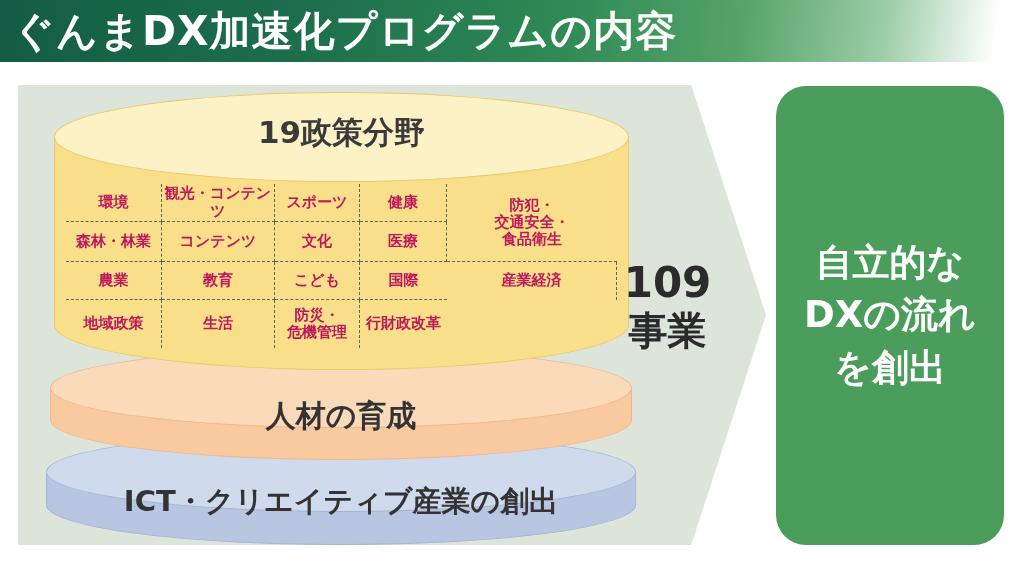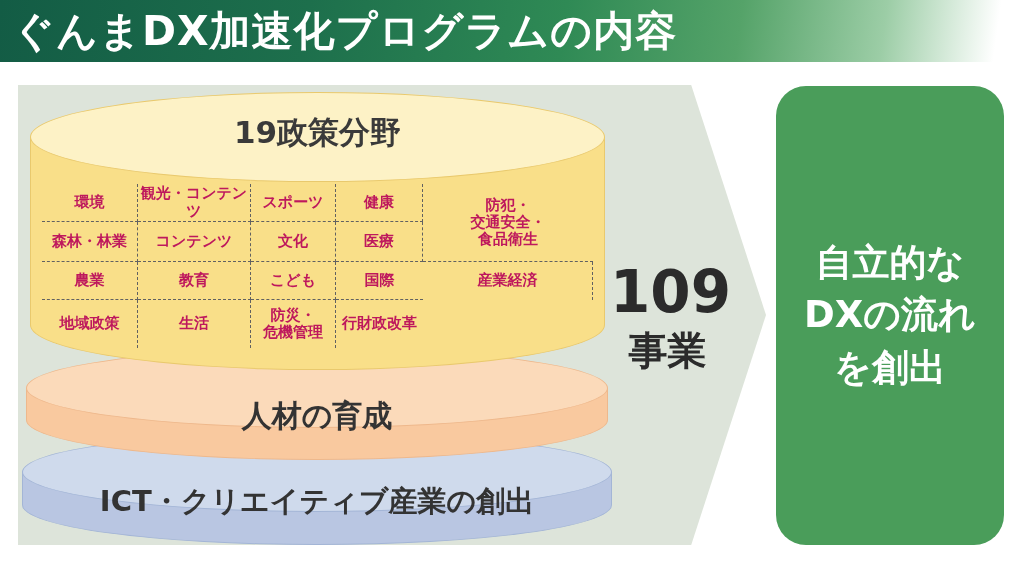--- a/index.html
+++ b/index.html
@@ -16,21 +16,21 @@
   .titlebar h1{
     margin:0 0 0 13px;font-size:41px;font-weight:bold;color:#ffffff;letter-spacing:1px;line-height:1;text-align:center;
   }
   
   .arrow-bg{
     position:absolute;left:18px;top:85px;width:748px;height:460px;
     background:#dde4da;
     clip-path:polygon(0 0,90% 0,100% 50%,90% 100%,0 100%);
   }
   
-  .disc{position:absolute;}
+  .disc{position:absolute;margin-left:24px;}
   .disc .ellipse{
     position:absolute;left:0;right:0;top:0;border-radius:50%;box-sizing:border-box;
   }
   .disc .body{
     position:absolute;left:0;right:0;bottom:0;box-sizing:border-box;
   }
   .disc-blue{left:22px;top:432px;width:590px;height:113px;z-index:1;}
   .disc-blue .ellipse{height:80px;background:#cfdaec;border:1px solid #a3b5d6;}
   .disc-blue .body{top:40px;background:#b9c6e2;border:1px solid #a3b5d6;border-top:none;
     border-radius:0 0 50% 50% / 0 0 40px 40px;}
@@ -63,21 +63,21 @@
     border-right:1px dashed #616161;border-bottom:1px dashed #616161;box-sizing:border-box;font-family:Liberation Serif, serif;
   }
   .pcell.last-col{border-right:none;}
   .pcell.last-row{border-bottom:none;}
   .pcell.merged{grid-column:5;grid-row:1 / span 2;}
   
   .projects{
     position:absolute;left:610px;top:258px;width:115px;text-align:center;z-index:7;
     font-weight:bold;color:#2b2b2b;line-height:1.2;
   }
-  .projects .num{font-size:58px;}
+  .projects .num{font-size:42px;}
   .projects .unit{font-size:39px;}
   
   .outcome-box{
     position:absolute;left:776px;top:86px;width:228px;height:459px;border-radius:30px;
     background:#4a9d5a;display:flex;align-items:center;justify-content:center;z-index:4;
   }
   .outcome-text{
     color:#ffffff;font-size:37px;font-weight:bold;text-align:center;
     line-height:1.42;white-space:pre-line;
   }

